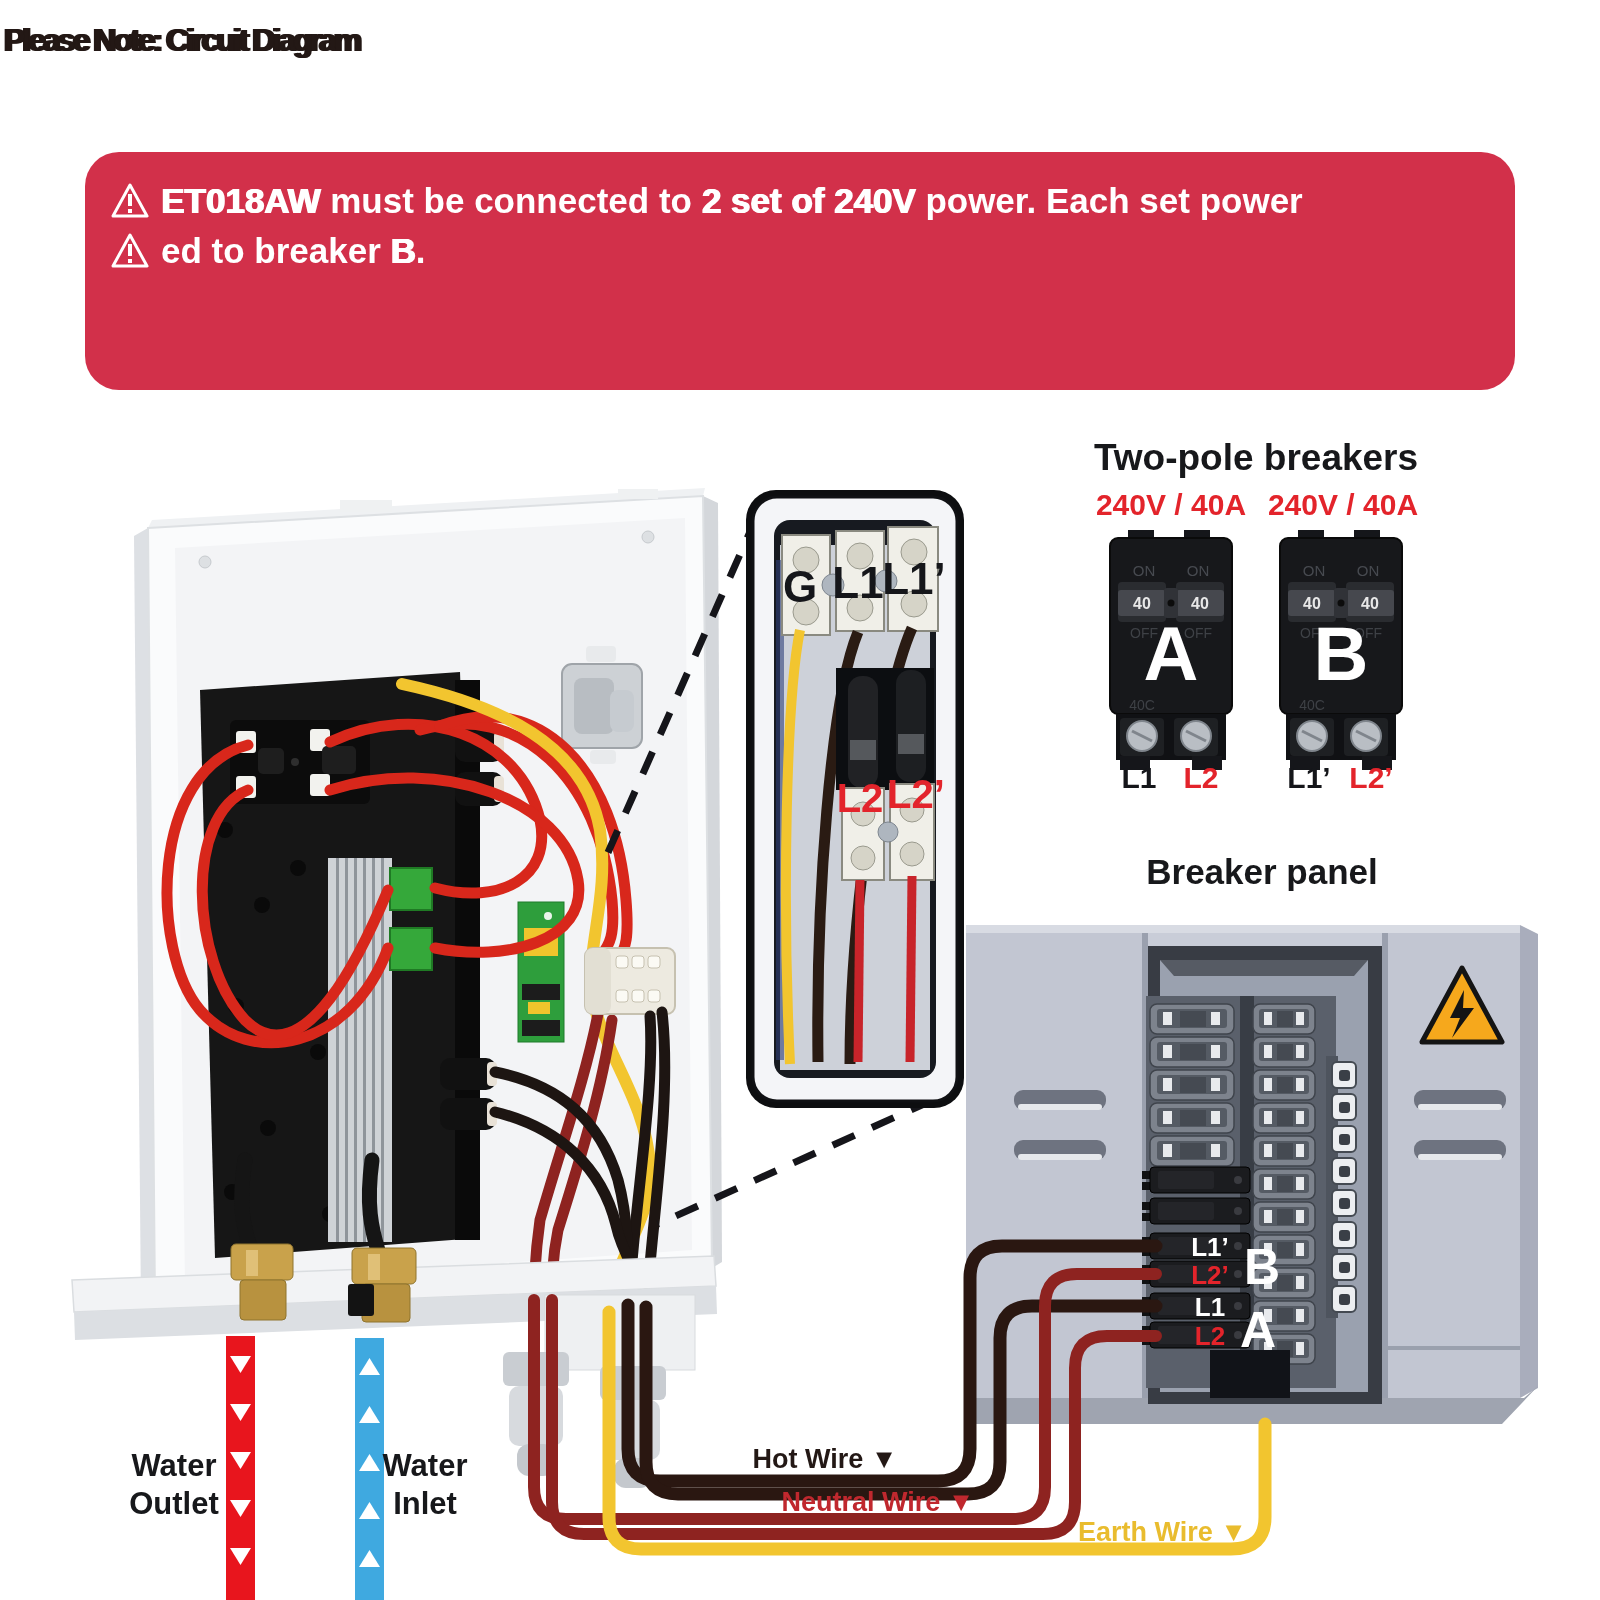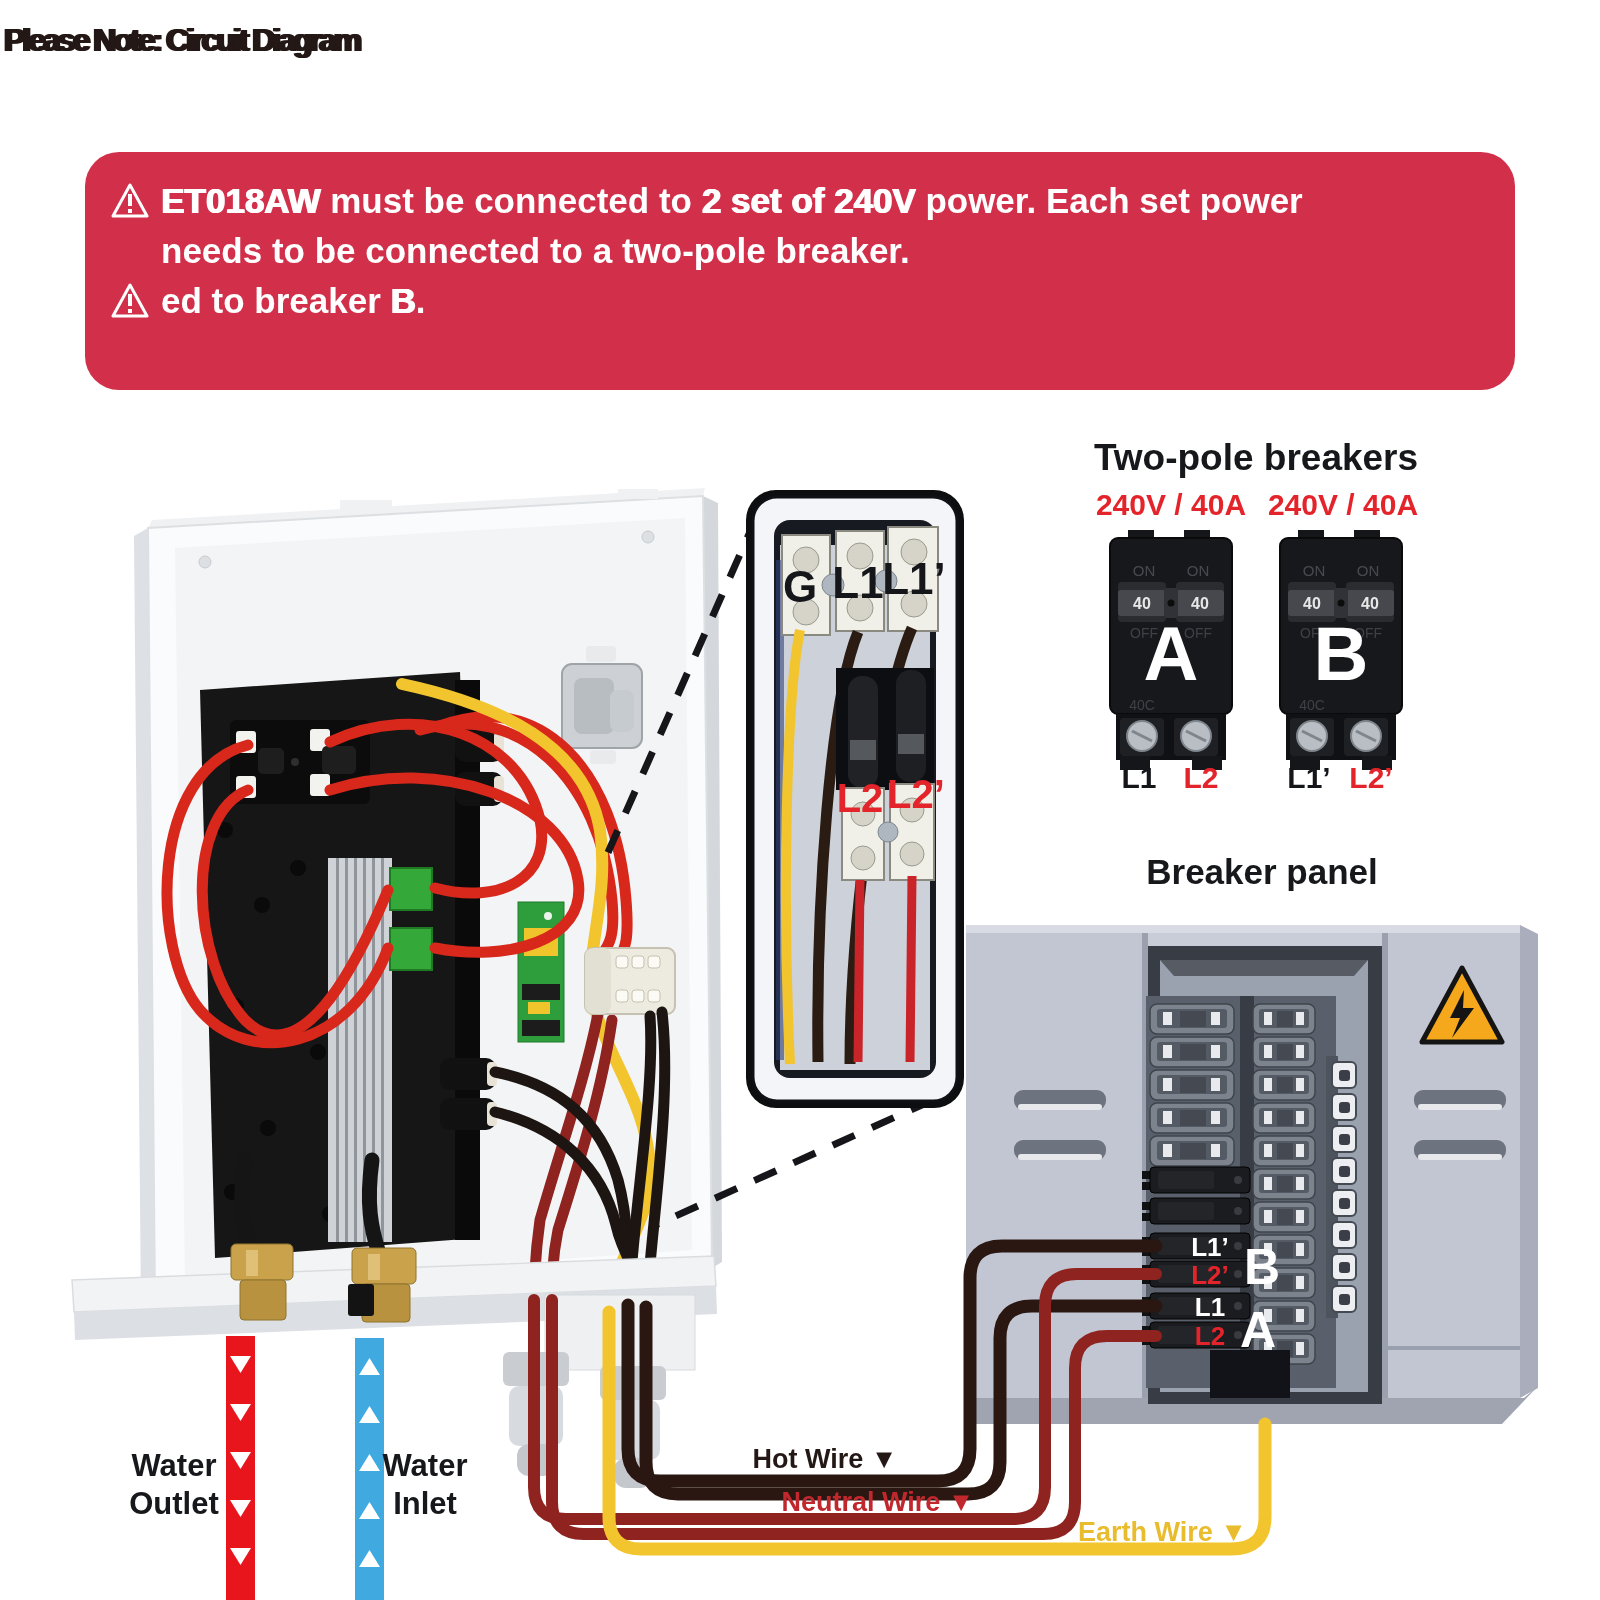--- a/index.html
+++ b/index.html
@@ -27,21 +27,20 @@
     <div class="wrow">
       <span class="wicon">
         <svg width="38" height="36" viewBox="0 0 38 36">
           <polygon points="19,2 36,33 2,33" fill="none" stroke="#ffffff" stroke-width="3" stroke-linejoin="round"></polygon>
           <rect x="17" y="11" width="4" height="12" fill="#ffffff"></rect>
           <rect x="17" y="26" width="4" height="4" fill="#ffffff"></rect>
         </svg>
       </span>
       <div class="wtext">
         <div><span class="wb">ET018AW</span><span> must be connected to </span><span class="wb">2 set of 240V</span><span> power. Each set power</span></div>
-        <div><span>needs to be connected to a two-pole breaker.</span></div>
       </div>
     </div>
     <div class="wrow">
       <span class="wicon">
         <svg width="38" height="36" viewBox="0 0 38 36">
           <polygon points="19,2 36,33 2,33" fill="none" stroke="#ffffff" stroke-width="3" stroke-linejoin="round"></polygon>
           <rect x="17" y="11" width="4" height="12" fill="#ffffff"></rect>
           <rect x="17" y="26" width="4" height="4" fill="#ffffff"></rect>
         </svg>
       </span>

